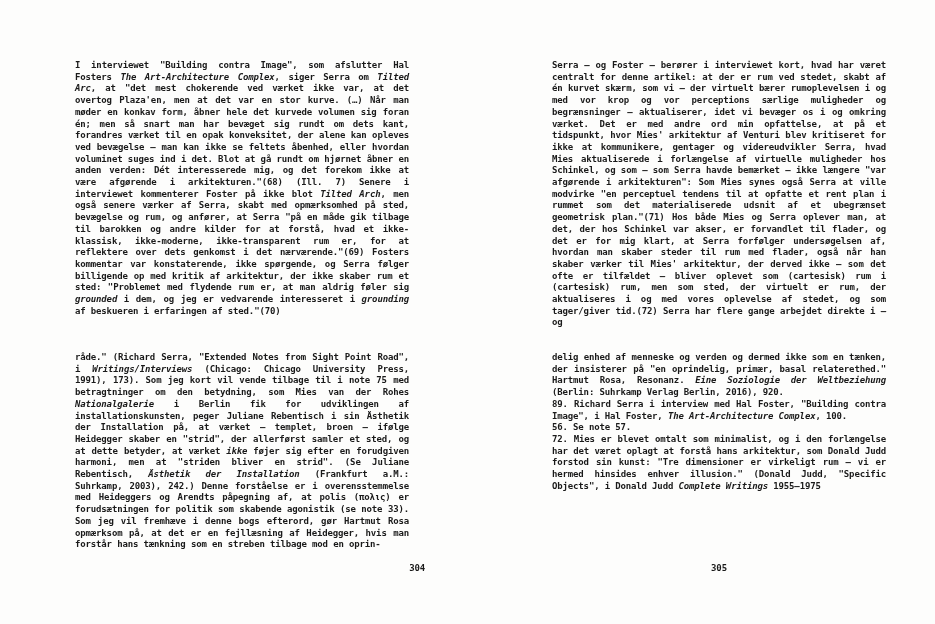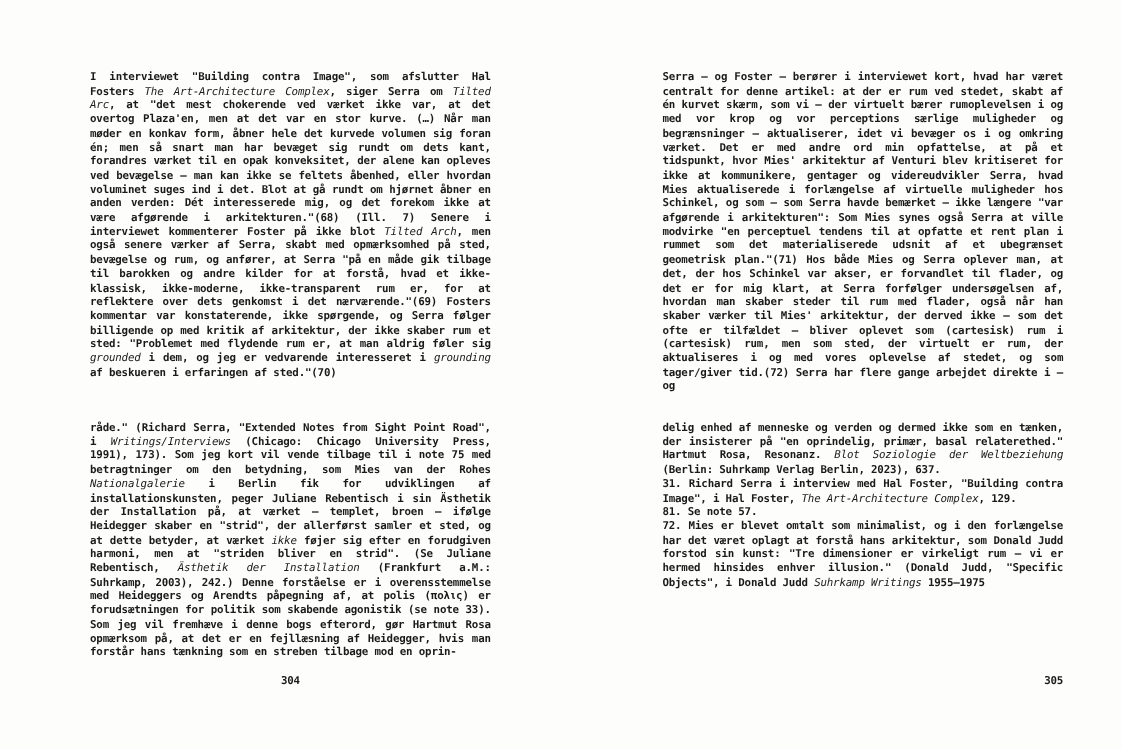--- a/index.html
+++ b/index.html
@@ -36,29 +36,29 @@
     text-align: justify;
   }
   .textblock.main { top: 60px; }
   .textblock.foot { top: 352px; }
   .textblock p {
     margin: 0;
     padding: 0;
   }
   .textblock em {
     font-style: italic;
-    font-weight: normal;
+    font-weight: bold;
   }
   .pagenum {
     position: absolute;
     top: 563px;
     width: 100%;
   }
-  .pagenum.num-left  { text-align: center; }
-  .pagenum.num-right { text-align: right; }
+  .pagenum.num-left  { text-align: right; margin-left: 16px; }
+  .pagenum.num-right { text-align: center; }
 </style>
 </head>
 <body>
 
 <div class="spread">
 
   <section class="page page-left">
     <div class="textblock main">
         <p><span>I interviewet "Building contra Image", som afslutter Hal Fosters </span><em>The Art-Architecture Complex</em><span>, siger Serra om </span><em>Tilted Arc</em><span>, at "det mest chokerende ved værket ikke var, at det overtog Plaza'en, men at det var en stor kurve. (…) Når man møder en konkav form, åbner hele det kurvede volumen sig foran én; men så snart man har bevæget sig rundt om dets kant, forandres værket til en opak konveksitet, der alene kan opleves ved bevægelse — man kan ikke se feltets åbenhed, eller hvordan voluminet suges ind i det. Blot at gå rundt om hjørnet åbner en anden verden: Dét interesserede mig, og det forekom ikke at være afgørende i arkitekturen."(68) (Ill. 7) Senere i interviewet kommenterer Foster på ikke blot </span><em>Tilted Arch</em><span>, men også senere værker af Serra, skabt med opmærksomhed på sted, bevægelse og rum, og anfører, at Serra "på en måde gik tilbage til barokken og andre kilder for at forstå, hvad et ikke-klassisk, ikke-moderne, ikke-transparent rum er, for at reflektere over dets genkomst i det nærværende."(69)  Fosters kommentar var konstaterende, ikke spørgende, og Serra følger billigende op med kritik af arkitektur, der ikke skaber rum et sted: "Problemet med flydende rum er, at man aldrig føler sig </span><em>grounded</em><span> i dem, og jeg er vedvarende interesseret i </span><em>grounding</em><span> af beskueren i erfaringen af sted."(70)</span></p>
       </div>
@@ -66,21 +66,21 @@
         <p><span>råde." (Richard Serra, "Extended Notes from Sight Point Road", i </span><em>Writings/Interviews</em><span> (Chicago: Chicago University Press, 1991), 173). Som jeg kort vil vende tilbage til i note 75 med betragtninger om den betydning, som Mies van der Rohes </span><em>Nationalgalerie</em><span> i Berlin fik for udviklingen af installationskunsten, peger Juliane Rebentisch i sin Ästhetik der Installation på, at værket — templet, broen — ifølge Heidegger skaber en "strid", der allerførst samler et sted, og at dette betyder, at værket </span><em>ikke</em><span> føjer sig efter en forudgiven harmoni, men at "striden bliver en strid". (Se Juliane Rebentisch, </span><em>Ästhetik der Installation</em><span> (Frankfurt a.M.: Suhrkamp, 2003), 242.) Denne forståelse er i overensstemmelse med Heideggers og Arendts påpegning af, at polis (πολις) er forudsætningen for politik som skabende agonistik (se note 33). Som jeg vil fremhæve i denne bogs efterord, gør Hartmut Rosa opmærksom på, at det er en fejllæsning af Heidegger, hvis man forstår hans tænkning som en streben tilbage mod en oprin-</span></p>
       </div>
     <div class="pagenum num-left">304</div>
   </section>
 
   <section class="page page-right">
     <div class="textblock main">
         <p><span>Serra — og Foster — berører i interviewet kort, hvad har været centralt for denne artikel: at der er rum ved stedet, skabt af én kurvet skærm, som vi — der virtuelt bærer rumoplevelsen i og med vor krop og vor perceptions særlige muligheder og begrænsninger — aktualiserer, idet vi bevæger os i og omkring værket. Det er med andre ord min opfattelse, at på et tidspunkt, hvor Mies' arkitektur af Venturi blev kritiseret for ikke at kommunikere, gentager og videreudvikler Serra, hvad Mies aktualiserede i forlængelse af virtuelle muligheder hos Schinkel, og som — som Serra havde bemærket — ikke længere "var afgørende i arkitekturen": Som Mies synes også Serra at ville modvirke "en perceptuel tendens til at opfatte et rent plan i rummet som det materialiserede udsnit af et ubegrænset geometrisk plan."(71) Hos både Mies og Serra oplever man, at det, der hos Schinkel var akser, er forvandlet til flader, og det er for mig klart, at Serra forfølger undersøgelsen af, hvordan man skaber steder til rum med flader, også når han skaber værker til Mies' arkitektur, der derved ikke — som det ofte er tilfældet — bliver oplevet som (cartesisk) rum i (cartesisk) rum, men som sted, der virtuelt er rum, der aktualiseres i og med vores oplevelse af stedet, og som tager/giver tid.(72) Serra har flere gange arbejdet direkte i — og</span></p>
       </div>
     <div class="textblock foot">
-        <p><span>delig enhed af menneske og verden og dermed ikke som en tænken, der insisterer på "en oprindelig, primær, basal relaterethed." Hartmut Rosa, Resonanz. </span><em>Blot Soziologie der Weltbeziehung</em><span> (Berlin: Suhrkamp Verlag Berlin, 2023), 637.</span></p>
-        <p><span>31. Richard Serra i interview med Hal Foster, "Building contra Image", i Hal Foster, </span><em>The Art-Architecture Complex</em><span>, 129.</span></p>
-        <p><span>81. Se note 57.</span></p>
-        <p><span>72. Mies er blevet omtalt som minimalist, og i den forlængelse har det været oplagt at forstå hans arkitektur, som Donald Judd forstod sin kunst: "Tre dimensioner er virkeligt rum — vi er hermed hinsides enhver illusion." (Donald Judd, "Specific Objects", i Donald Judd </span><em>Suhrkamp Writings</em><span> 1955–1975</span></p>
+        <p><span>delig enhed af menneske og verden og dermed ikke som en tænken, der insisterer på "en oprindelig, primær, basal relaterethed." Hartmut Rosa, Resonanz. </span><em>Eine Soziologie der Weltbeziehung</em><span> (Berlin: Suhrkamp Verlag Berlin, 2016), 920.</span></p>
+        <p><span>89. Richard Serra i interview med Hal Foster, "Building contra Image", i Hal Foster, </span><em>The Art-Architecture Complex</em><span>, 100.</span></p>
+        <p><span>56. Se note 57.</span></p>
+        <p><span>72. Mies er blevet omtalt som minimalist, og i den forlængelse har det været oplagt at forstå hans arkitektur, som Donald Judd forstod sin kunst: "Tre dimensioner er virkeligt rum — vi er hermed hinsides enhver illusion." (Donald Judd, "Specific Objects", i Donald Judd </span><em>Complete Writings</em><span> 1955–1975</span></p>
       </div>
     <div class="pagenum num-right">305</div>
   </section>
 
 </div>
 
 </body></html>

